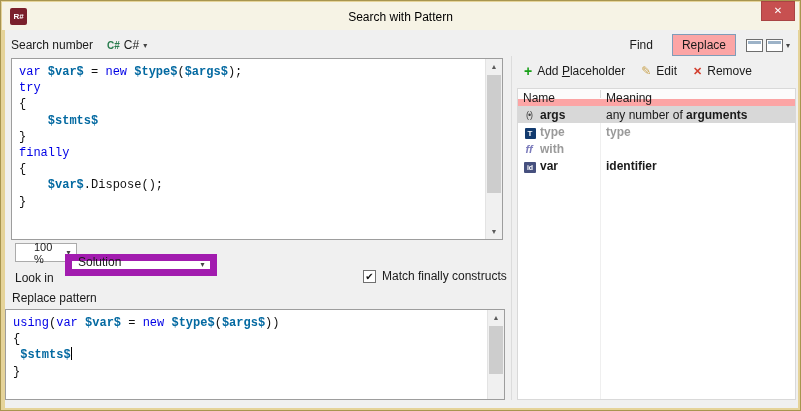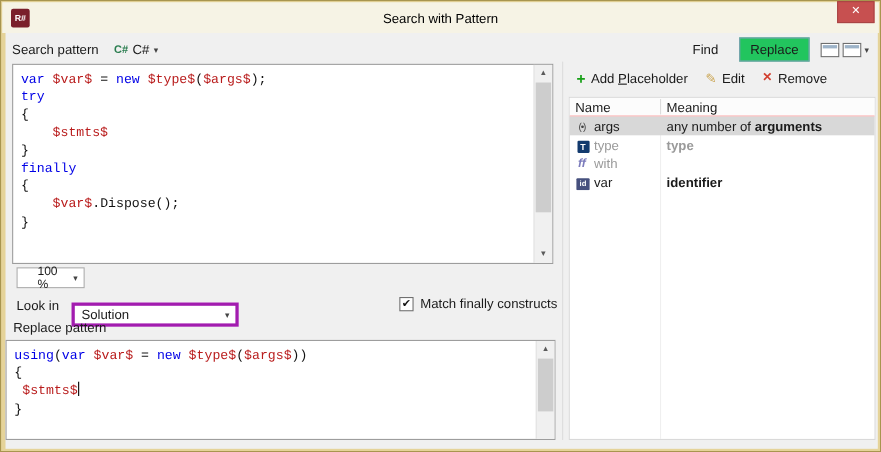--- a/index.html
+++ b/index.html
@@ -16,76 +16,76 @@
   
   .content{position:absolute;left:4px;top:29px;width:793px;height:378px;background:#f0f0f0}
   
   .toolbar{position:absolute;left:0;right:2px;top:3px;height:24px;display:flex;align-items:center;padding:0 6px;gap:10px}
   .lbl{color:#1a1a1a}
   .lang-picker{display:flex;align-items:center;gap:4px;padding:2px 4px;cursor:pointer}
   .cs-icon{font-weight:bold;font-size:10px;color:#2a7d4f}
   .caret{font-size:8px;color:#444}
   .spacer{flex:1}
   .find-btn{padding:3px 9px;cursor:pointer}
-  .replace-btn{padding:3px 9px;border:1px solid #7f9db9;background:#22c55e;cursor:pointer}
+  .replace-btn{padding:3px 9px;border:1px solid #7f9db9;background:#fca5a5;cursor:pointer}
   .win-icon{width:17px;height:13px;border:1px solid #6e6e6e;background:#fff;position:relative;display:inline-block;cursor:pointer}
   .win-icon::before{content:"";position:absolute;left:1px;right:1px;top:1px;height:3px;background:#9db3c8}
   .icon-group{display:flex;align-items:center;gap:3px}
   
   .editor{position:absolute;background:#fff;border:1px solid #9d9d9d}
   .editor-search{left:6px;top:28px;width:492px;height:182px}
   .editor-replace{left:0px;top:279px;width:500px;height:91px}
   .code{position:absolute;left:7px;top:5px;right:20px;bottom:2px;font-family:"Liberation Mono",monospace;
         font-size:12px;line-height:16.2px;white-space:pre;overflow:hidden}
   .tk-kw{color:#0000e6}
-  .tk-ph{color:#b91c1c;font-weight:normal}
+  .tk-ph{color:#0369a1;font-weight:bold}
   .tk-pl{color:#111}
   .tk-caret{display:inline-block;width:1px;height:13px;background:#000;vertical-align:-2px}
   .vscroll{position:absolute;top:0;right:0;bottom:0;width:17px;background:#f0f0f0;border-left:1px solid #e3e3e3}
   .sb-btn{position:absolute;left:0;width:16px;height:15px;color:#5a5a5a;font-size:7px;text-align:center;line-height:15px;cursor:pointer}
   .sb-btn.top{top:0}.sb-btn.bottom{bottom:0}
   .sb-thumb{position:absolute;left:1px;width:14px;background:#cdcdcd;cursor:pointer}
   .editor-search .sb-thumb{top:16px;height:118px}
   .editor-replace .sb-thumb{top:16px;height:48px}
   
   .zoom-combo{position:absolute;left:10px;top:213px;width:62px;height:19px;background:#fff;border:1px solid #ababab;
               display:flex;align-items:center;cursor:pointer}
   .zoom-combo .val{flex:1;padding-left:18px;font-size:11px}
   .combo-arrow{width:15px;text-align:center;font-size:8px;color:#444}
   
   .lookin-label{position:absolute;left:10px;top:241px}
-  .combo{position:absolute;left:60px;top:245px;width:152px;height:22px;background:#fff;border:3px solid #a21caf;
-         display:flex;align-items:center;cursor:pointer}
+  .combo{position:absolute;left:60px;top:224px;width:152px;height:22px;background:#fff;border:7px solid #a21caf;
+         display:flex;align-items:flex-end;cursor:pointer}
   .combo .val{flex:1;padding-left:6px}
   .checkbox-row{position:absolute;left:358px;top:239px;display:flex;align-items:center;gap:6px;cursor:pointer}
   .checkbox{width:13px;height:13px;background:#fff;border:1px solid #707070;font-size:10px;line-height:11px;text-align:center;color:#111}
   .replace-label{position:absolute;left:7px;top:261px}
   
   .splitter{position:absolute;left:506px;top:26px;bottom:8px;width:1px;background:#dcdcdc}
   
   .ph-toolbar{position:absolute;left:512px;top:30px;width:281px;height:22px;display:flex;align-items:center;gap:2px}
   .flat-btn{display:flex;align-items:center;gap:5px;padding:2px 7px;background:transparent;border:0;
             font-size:12px;font-family:inherit;color:#1a1a1a;cursor:pointer}
   .plus-icon{color:#18a018;font-weight:bold;font-size:14px;line-height:12px}
   .pencil-icon{color:#c9a24c;font-size:12px;line-height:12px}
   .remove-icon{color:#d23f2f;font-weight:bold;font-size:11px;line-height:12px}
   .flat-btn u{text-decoration:underline}
   
   .ph-table{position:absolute;left:512px;top:58px;width:279px;height:312px;background:#fff;border:1px solid #d9d9d9;font-size:12px}
   .colline{position:absolute;left:82px;top:0;bottom:0;width:1px;background:#efefef}
-  .thead{position:absolute;left:0;right:0;top:0;height:17px;background:#fcfcfc;border-bottom:1px solid #fca5a5}
+  .thead{position:absolute;left:0;right:0;top:0;height:17px;background:#fcfcfc;border-bottom:7px solid #fca5a5}
   .thead .hname{position:absolute;left:5px;top:2px;cursor:pointer}
   .thead .hmeaning{position:absolute;left:88px;top:2px;cursor:pointer}
   .thead::after{content:"";position:absolute;left:82px;top:1px;bottom:1px;width:1px;background:#dcdcdc}
   .trow{position:absolute;left:0;right:0;height:17px;display:flex;align-items:center;cursor:pointer}
   .r0{top:17px}.r1{top:34px}.r2{top:51px}.r3{top:68px}
   .trow.selected{background:#d8d8d8}
   .name-cell{width:82px;display:flex;align-items:center;gap:3px;padding-left:3px;overflow:hidden}
   .meaning-cell{flex:1;padding-left:6px;white-space:nowrap;overflow:hidden}
-  .nm{font-weight:normal}
+  .nm{font-weight:bold}
   .memph{font-weight:bold}
   .muted .nm,.muted .meaning-cell,.muted .memph{color:#9a9a9a}
   .ph-ic{flex:0 0 16px;width:16px;text-align:center}
   .ic-args{font-size:9px;color:#444;letter-spacing:-1px}
   .ic-type{display:inline-block;width:11px;height:11px;margin-left:2px;background:#123a6e;color:#fff;font-size:8px;
            font-weight:bold;line-height:11px;border-radius:1px}
   .ic-stmts{font-style:italic;font-weight:bold;color:#7c7cbc;font-size:11px}
   .ic-var{display:inline-block;width:12px;height:11px;margin-left:2px;background:#46507e;color:#fff;font-size:7px;
           font-weight:bold;line-height:11px;border-radius:1px}
 </style>
@@ -96,21 +96,21 @@
 
   <div class="titlebar">
     <span class="app-badge">R#</span>
     <span class="title">Search with Pattern</span>
   </div>
   <span class="close-btn">✕</span>
 
   <div class="content">
 
     <div class="toolbar">
-      <span class="lbl">Search pattern</span>
+      <span class="lbl">Search number</span>
       <span class="lang-picker">
         <span class="cs-icon">C#</span>
         <span>C#</span>
         <span class="caret">▾</span>
       </span>
       <span class="spacer"></span>
       <span class="find-btn">Find</span>
       <span class="replace-btn">Replace</span>
       <span class="icon-group">
         <span class="win-icon"></span>

